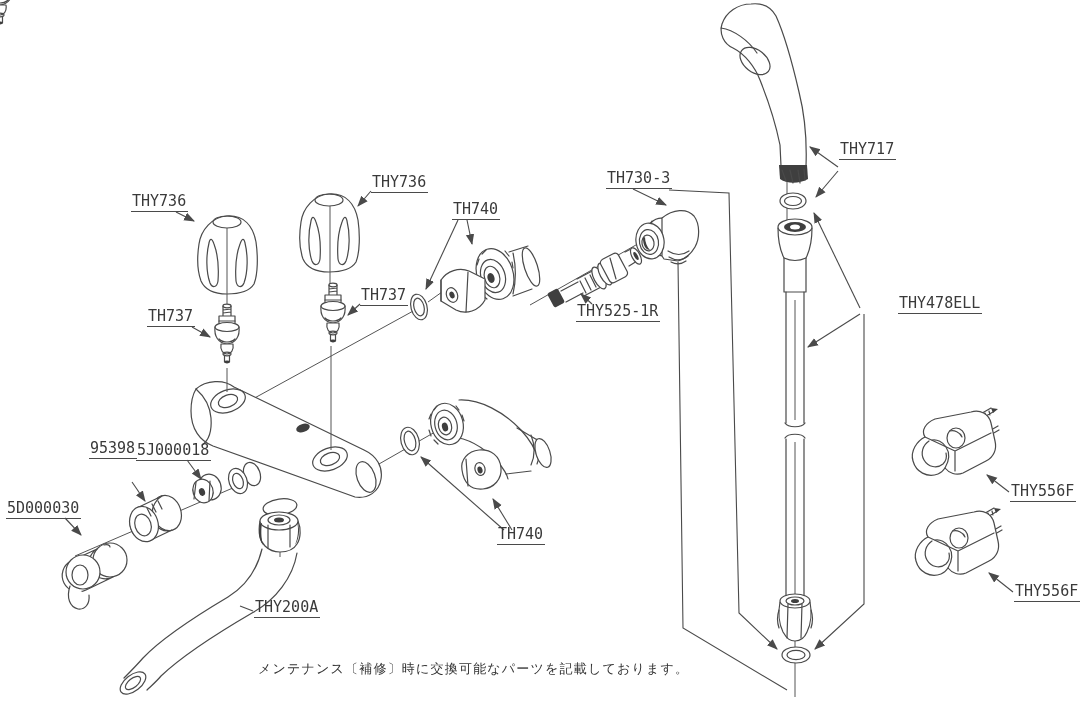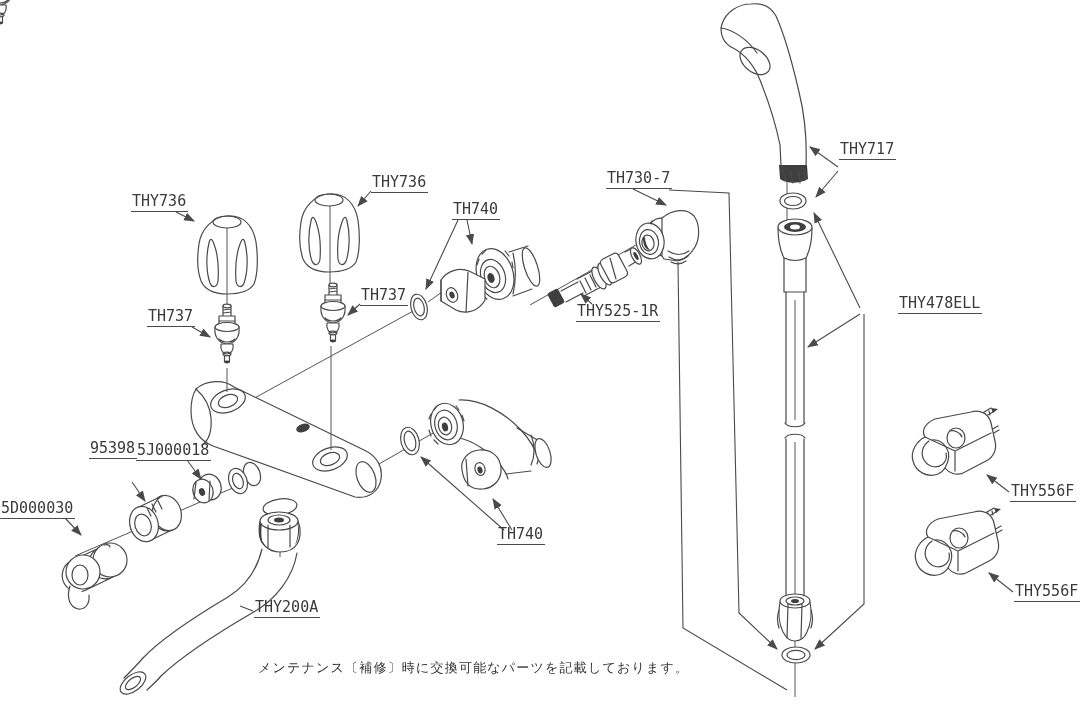--- a/index.html
+++ b/index.html
@@ -3,21 +3,21 @@
 <meta charset="utf-8">
 <style>
   html,body{margin:0;padding:0;background:#fff;}
   .stage{position:relative;width:1080px;height:720px;background:#ffffff;overflow:hidden;
          font-family:"DejaVu Sans","Liberation Sans",sans-serif;}
   .drawing{position:absolute;left:0;top:0;}
   .plabel{position:absolute;font-family:"DejaVu Sans Mono","Liberation Mono",monospace;
           font-size:15px;line-height:15px;color:#3a3a3a;white-space:nowrap;
           border-bottom:1.5px solid #4a4a4a;padding:0 2px 2px 1px;letter-spacing:0px;}
   .note{position:absolute;left:258px;top:660px;color:#333;font-size:13px;line-height:17.5px;
-        letter-spacing:1.2px;font-family:Liberation Mono, monospace;}
+        letter-spacing:1.2px;font-family:Liberation Sans, sans-serif;}
   svg *{vector-effect:non-scaling-stroke;}
   .ln{stroke:#4a4a4a;stroke-width:1.2;fill:none;stroke-linecap:round;stroke-linejoin:round;}
   .wf{stroke:#4a4a4a;stroke-width:1.2;fill:#ffffff;stroke-linecap:round;stroke-linejoin:round;}
   .dk{fill:#3f3f3f;stroke:none;}
   .thin{stroke:#555;stroke-width:1;fill:none;}
   .ldr{stroke:#4a4a4a;stroke-width:1.1;fill:none;}
 </style>
 </head>
 <body>
 
@@ -264,29 +264,29 @@
     <path class="ldr" d="M504,530 L421,457" marker-end="url(#arr)"></path>
     <path class="ldr" d="M512,530 L493,499" marker-end="url(#arr)"></path>
   </g>
 </svg>
 
 <div class="plabel" style="left:131px;top:194px">THY736</div>
 <div class="plabel" style="left:371px;top:175px">THY736</div>
 <div class="plabel" style="left:147px;top:309px">TH737</div>
 <div class="plabel" style="left:360px;top:288px">TH737</div>
 <div class="plabel" style="left:452px;top:202px">TH740</div>
-<div class="plabel" style="left:606px;top:171px">TH730-7</div>
+<div class="plabel" style="left:606px;top:171px">TH730-3</div>
 <div class="plabel" style="left:576px;top:304px">THY525-1R</div>
 <div class="plabel" style="left:839px;top:142px">THY717</div>
 <div class="plabel" style="left:898px;top:296px">THY478ELL</div>
 <div class="plabel" style="left:1010px;top:484px">THY556F</div>
 <div class="plabel" style="left:1014px;top:584px">THY556F</div>
 <div class="plabel" style="left:136px;top:443px">5J000018</div>
 <div class="plabel" style="left:89px;top:441px">95398</div>
-<div class="plabel" style="left:0;top:501px">5D000030</div>
+<div class="plabel" style="left:6px;top:501px">5D000030</div>
 <div class="plabel" style="left:254px;top:600px">THY200A</div>
 <div class="plabel" style="left:497px;top:527px">TH740</div>
 
 <div class="note">
   <div>メンテナンス〔補修〕時に交換可能なパーツを記載しております。</div>
 </div>
 
 </div>
 
 </body></html>

